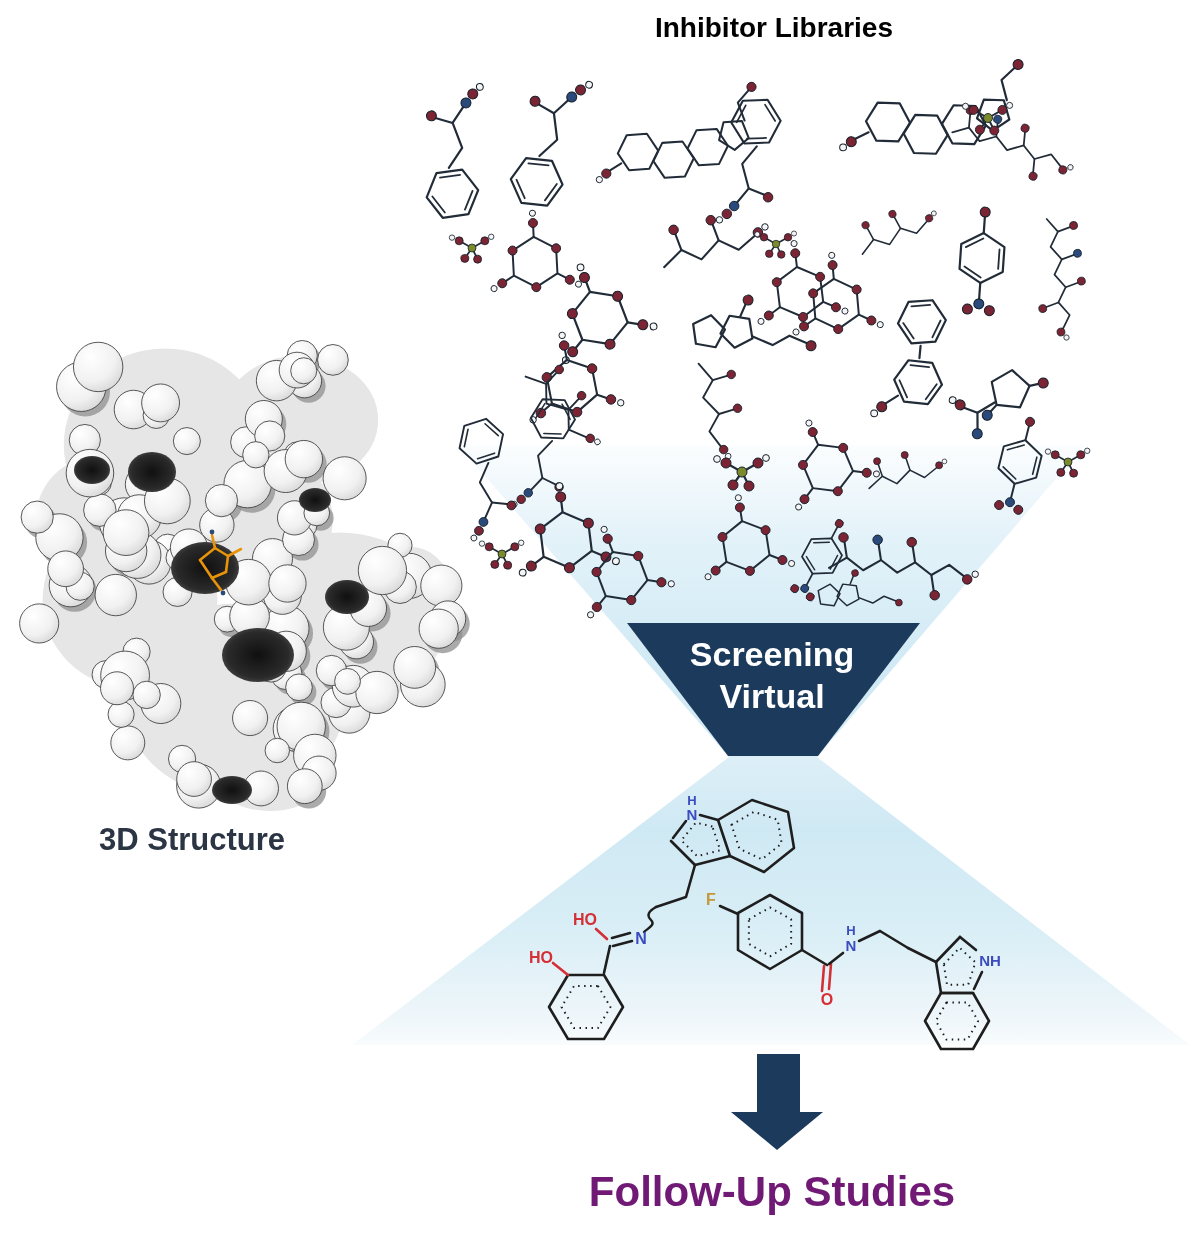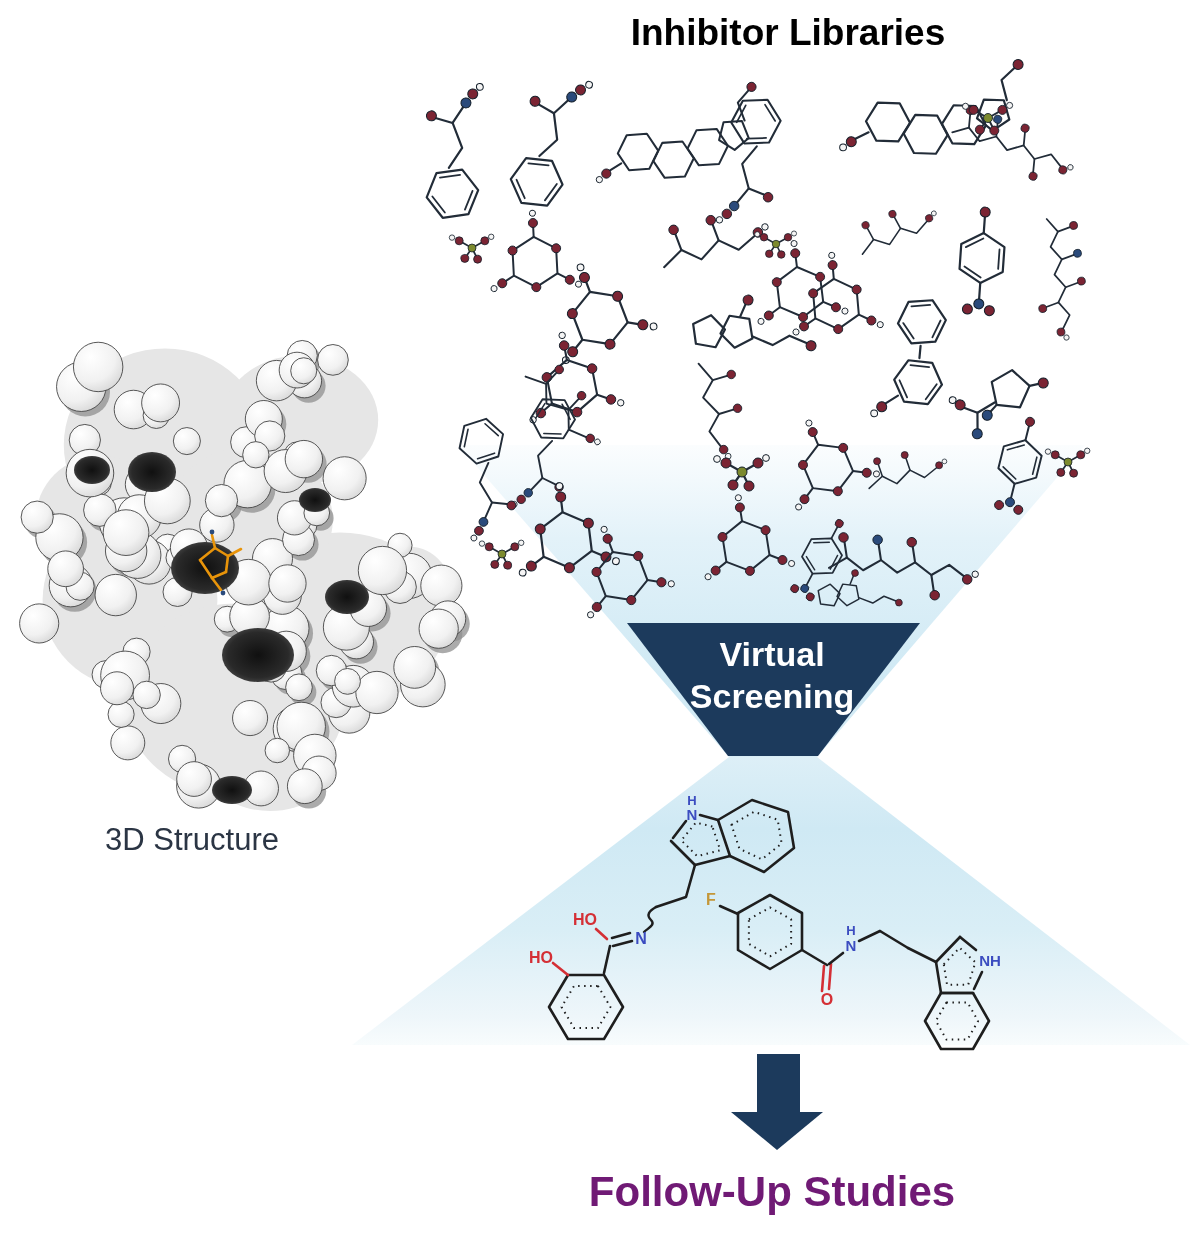--- a/index.html
+++ b/index.html
@@ -1,24 +1,24 @@
 <!DOCTYPE html>
 <html><head>
 <meta charset="utf-8">
 <style>
   html,body{margin:0;padding:0;background:#ffffff;}
   body{width:1200px;height:1241px;position:relative;overflow:hidden;
        font-family:"Liberation Sans", sans-serif;}
   .stage{position:absolute;inset:0;}
   #canvas{position:absolute;left:0;top:0;}
   .lbl{position:absolute;transform:translateX(-50%);white-space:nowrap;}
-  .title{left:774px;top:12px;font-weight:bold;font-size:37px;color:#000;margin-left:14px;}
+  .title{left:774px;top:12px;font-weight:bold;font-size:28px;color:#000;}
   .vs{left:772px;top:633px;font-weight:bold;font-size:34px;color:#fff;
       text-align:center;line-height:42px;}
-  .plabel{left:192px;top:822px;font-weight:normal;font-size:31px;color:#2b3544;}
+  .plabel{left:192px;top:822px;font-weight:bold;font-size:31px;color:#2b3544;}
   .outcome{left:772px;top:1168px;font-weight:bold;font-size:42px;color:#701a75;}
 </style>
 </head>
 <body>
 
 <div class="stage">
 
   <svg id="canvas" width="1200" height="1241" viewBox="0 0 1200 1241">
     <defs>
       <linearGradient id="upGrad" x1="0" y1="445" x2="0" y2="757" gradientUnits="userSpaceOnUse">
@@ -729,19 +729,19 @@
 
     <g id="arrow">
       <rect x="757" y="1054" width="43" height="60" fill="#1c3a5c"></rect>
       <polygon points="731,1112 823,1112 777,1150" fill="#1c3a5c"></polygon>
     </g>
   </svg>
 
   <div class="lbl title">Inhibitor Libraries</div>
 
   <div class="lbl vs" style="color: rgb(255, 255, 255);">
+    <div>Screening</div>
     <div>Virtual</div>
-    <div>Screening</div>
   </div>
 
   <div class="lbl plabel" style="color: rgb(43, 53, 68);">3D Structure</div>
   <div class="lbl outcome">Follow-Up Studies</div>
 </div>
 
 </body></html>

